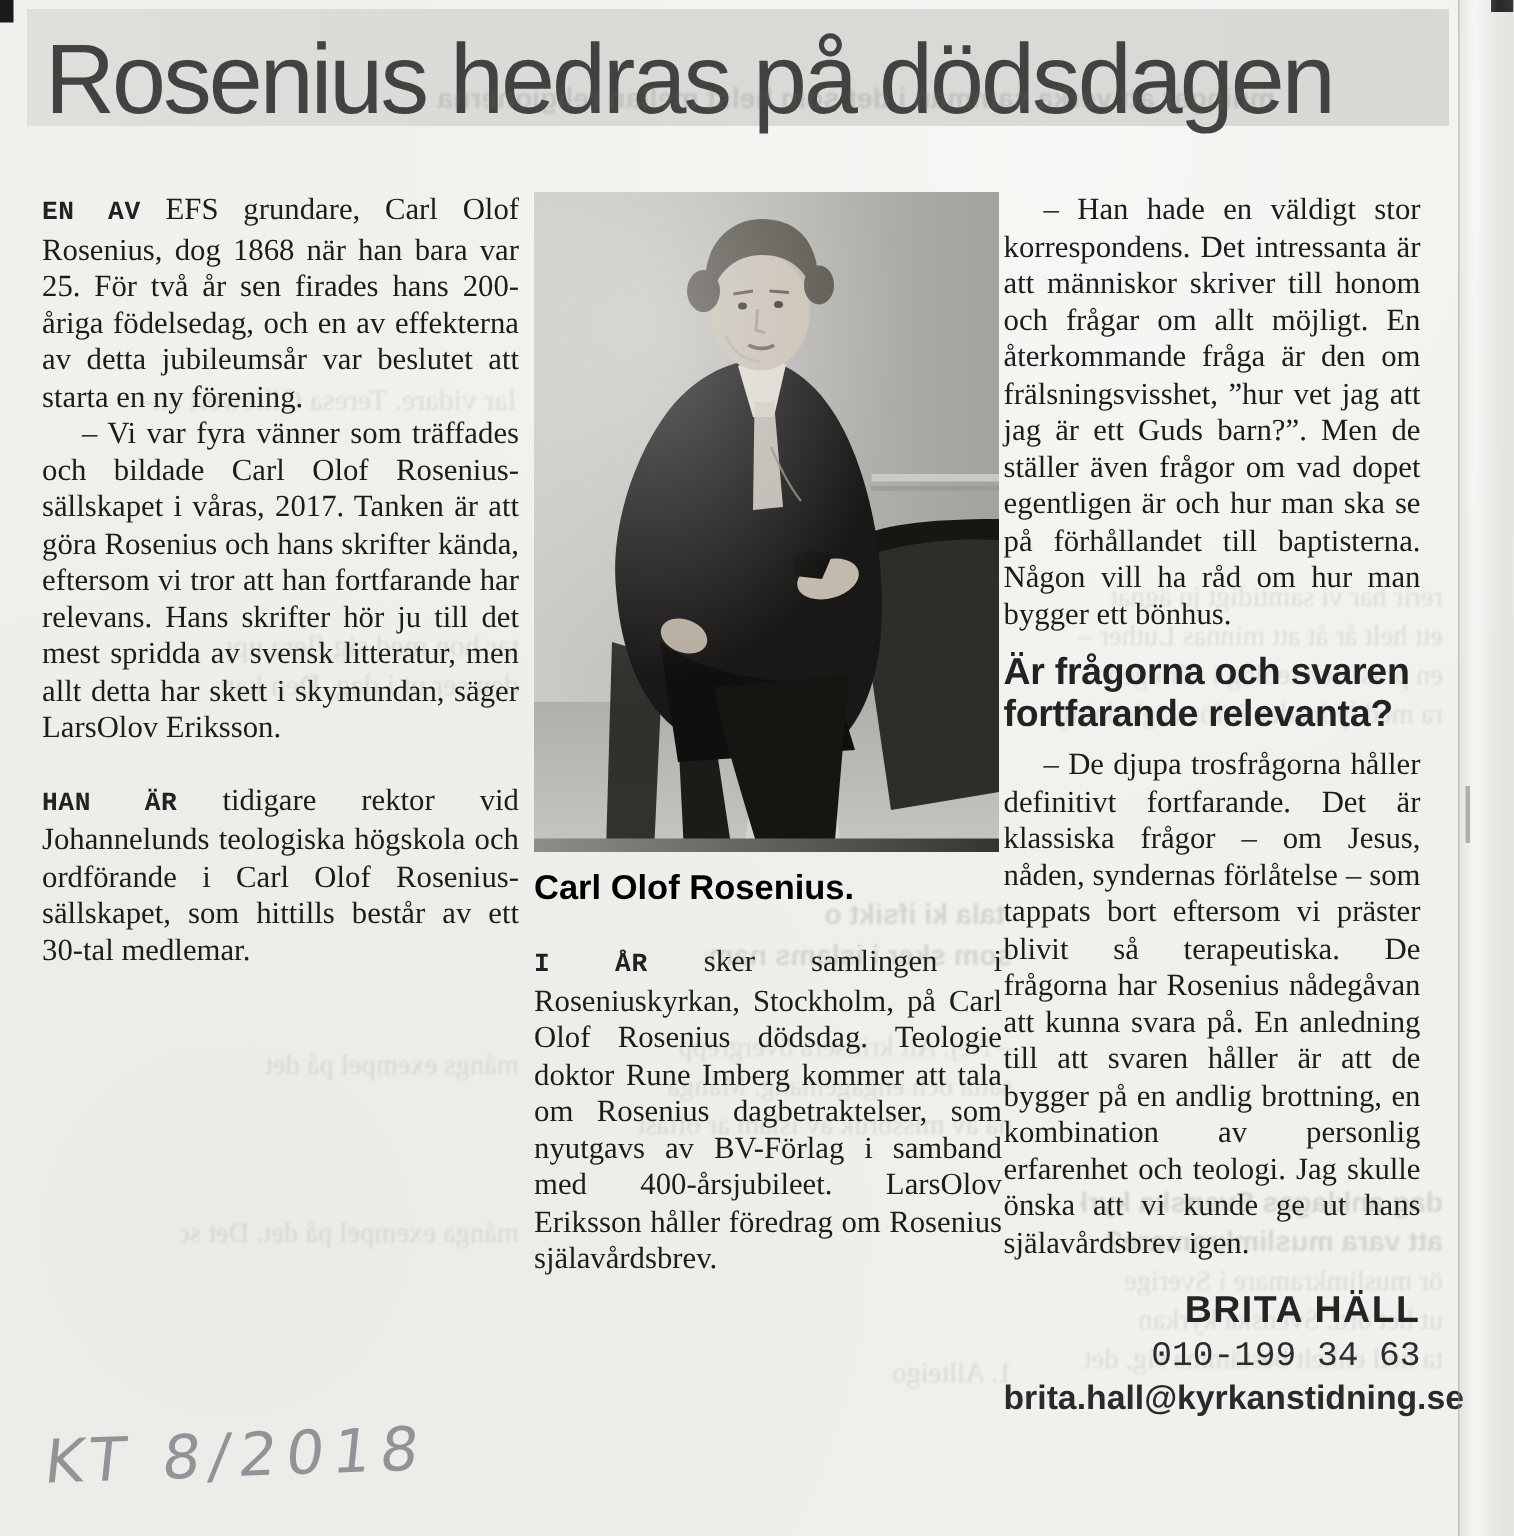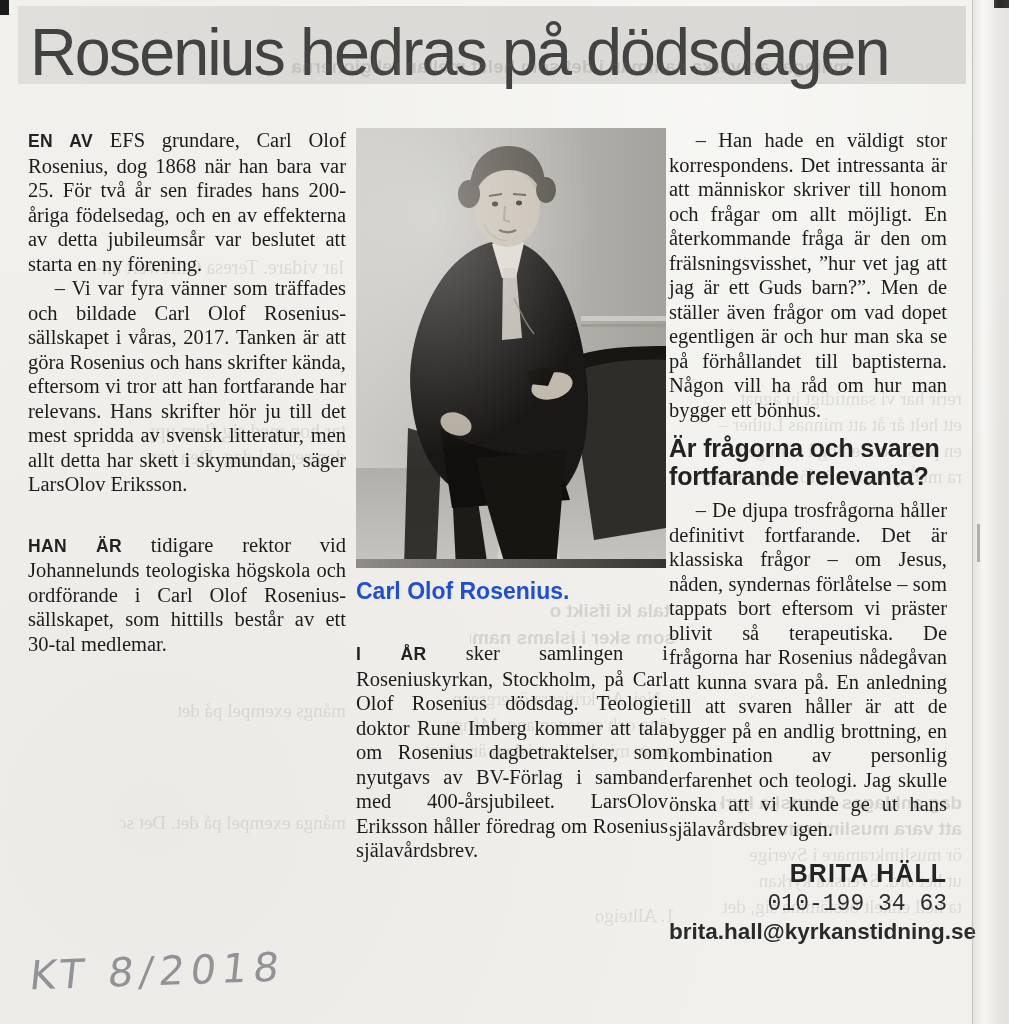--- a/index.html
+++ b/index.html
@@ -32,29 +32,29 @@
   .col{position:absolute;top:128px;}
   .col-left{left:28px;width:318px;}
   .col-mid{left:356px;width:312px;}
   .col-right{left:669px;width:278px;}
   .lead{
     margin:0 0 8px 0;font-family:"Liberation Sans",sans-serif;font-weight:bold;
     font-size:23.5px;line-height:30.5px;color:#222;letter-spacing:-.2px;
   }
   .body{margin:0;font-size:20.5px;line-height:24.5px;text-align:justify;color:#1d1c1a;}
   .dialogue{text-indent:1.3em;}
-  .section{margin-top:36px;}
+  .section{margin-top:24px;}
   .lead-in{
-    font-family:Liberation Sans, sans-serif;font-weight:bold;font-size:17.5px;
+    font-family:Liberation Mono, monospace;font-weight:bold;font-size:17.5px;
     letter-spacing:.4px;color:#222;
   }
   .photo{margin:0;width:310px;height:440px;display:block;}
   .caption{
     margin:10px 0 0 0;font-family:"Liberation Sans",sans-serif;font-weight:bold;
-    font-size:23px;color:#1d4ed8;
+    font-size:23px;color:#000000;
   }
   .cont{margin-top:38px;}
   .subhead{
     margin:12px 0 8px 0;font-family:"Liberation Sans",sans-serif;font-weight:bold;
     font-size:25px;line-height:28px;color:#222;letter-spacing:-.2px;
   }
   .byline{margin-top:18px;text-align:right;font-family:"Liberation Sans",sans-serif;}
   .byline-name{font-weight:bold;font-size:25px;letter-spacing:1px;color:#242424;}
   .byline-phone{font-size:23px;margin-top:3px;color:#2c2c2c;font-family:Liberation Mono, monospace;}
   .byline-email{font-weight:bold;font-size:22.5px;margin-top:2px;color:#2a2a2a;}

